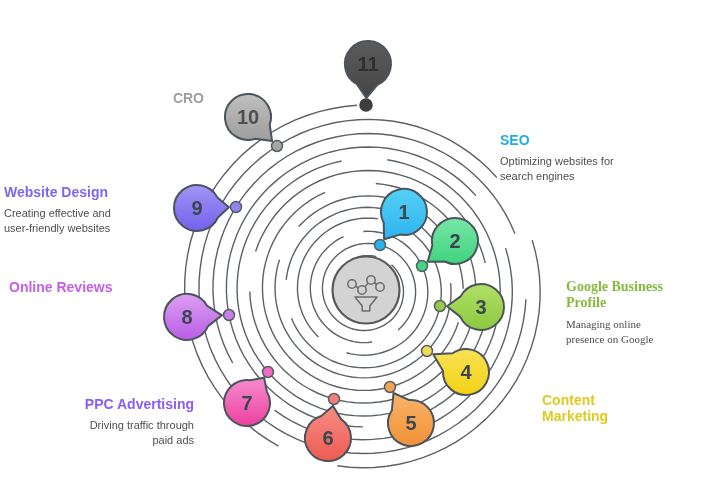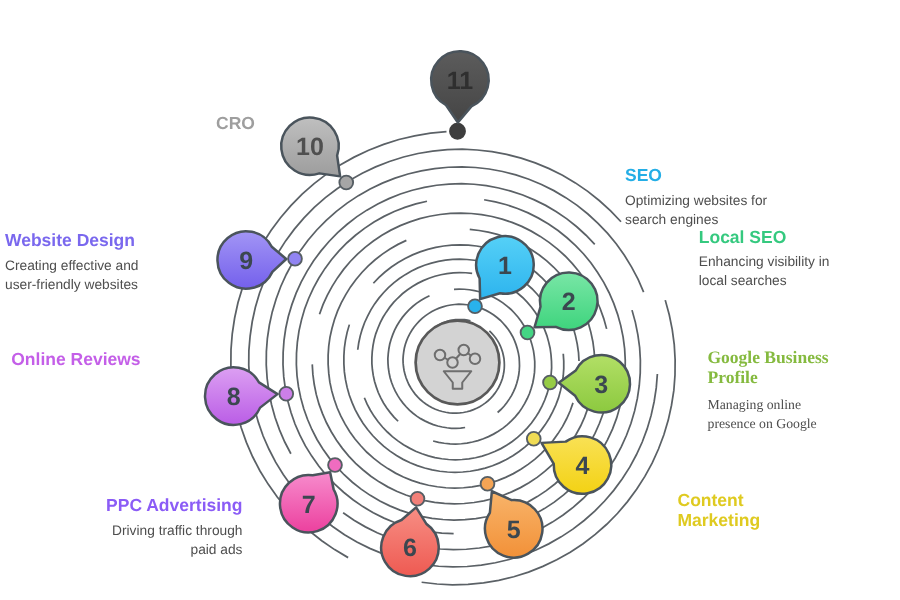--- a/index.html
+++ b/index.html
@@ -138,25 +138,20 @@
         <path d="M356.9 84.2 A23 23 0 1 1 377.1 85.1 L366.3 98.0 Z" fill="url(#bg10)" stroke="#4a545c" stroke-width="2" stroke-linejoin="round"></path>
         <text x="368" y="71" text-anchor="middle" fill="#2f2f2f" class="balloon-number">11</text>
       </g>
     </svg>
 
   <div class="label l-seo">
     <div class="label-title" style="color: rgb(36, 174, 230);">SEO</div>
     <div class="label-desc">Optimizing websites for
 search engines</div>
   </div>
-  <div class="label l-local-seo">
-    <div class="label-title" style="color: rgb(53, 201, 127);">Local SEO</div>
-    <div class="label-desc">Enhancing visibility in
-local searches</div>
-  </div>
   <div class="label l-gbp">
     <div class="label-title" style="color: rgb(133, 186, 63);">Google Business
 Profile</div>
     <div class="label-desc">Managing online
 presence on Google</div>
   </div>
   <div class="label l-content-marketing">
     <div class="label-title" style="color: rgb(223, 202, 32);">Content
 Marketing</div>
   </div>

